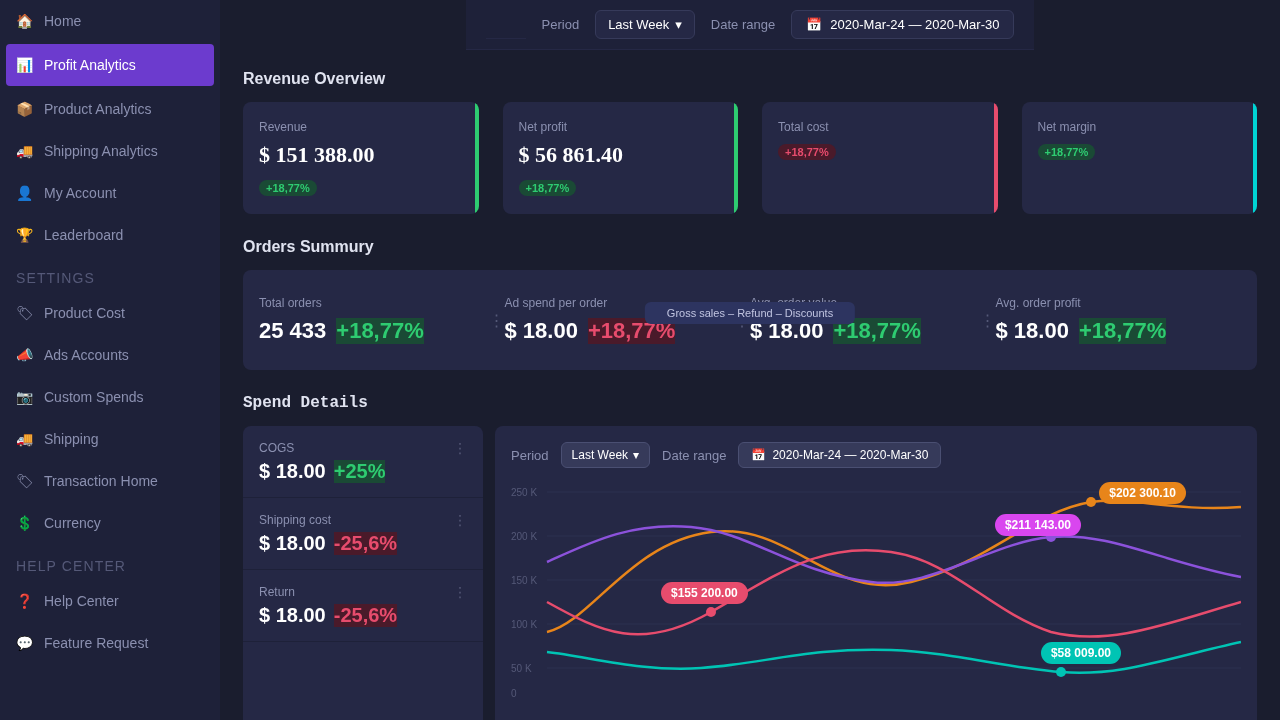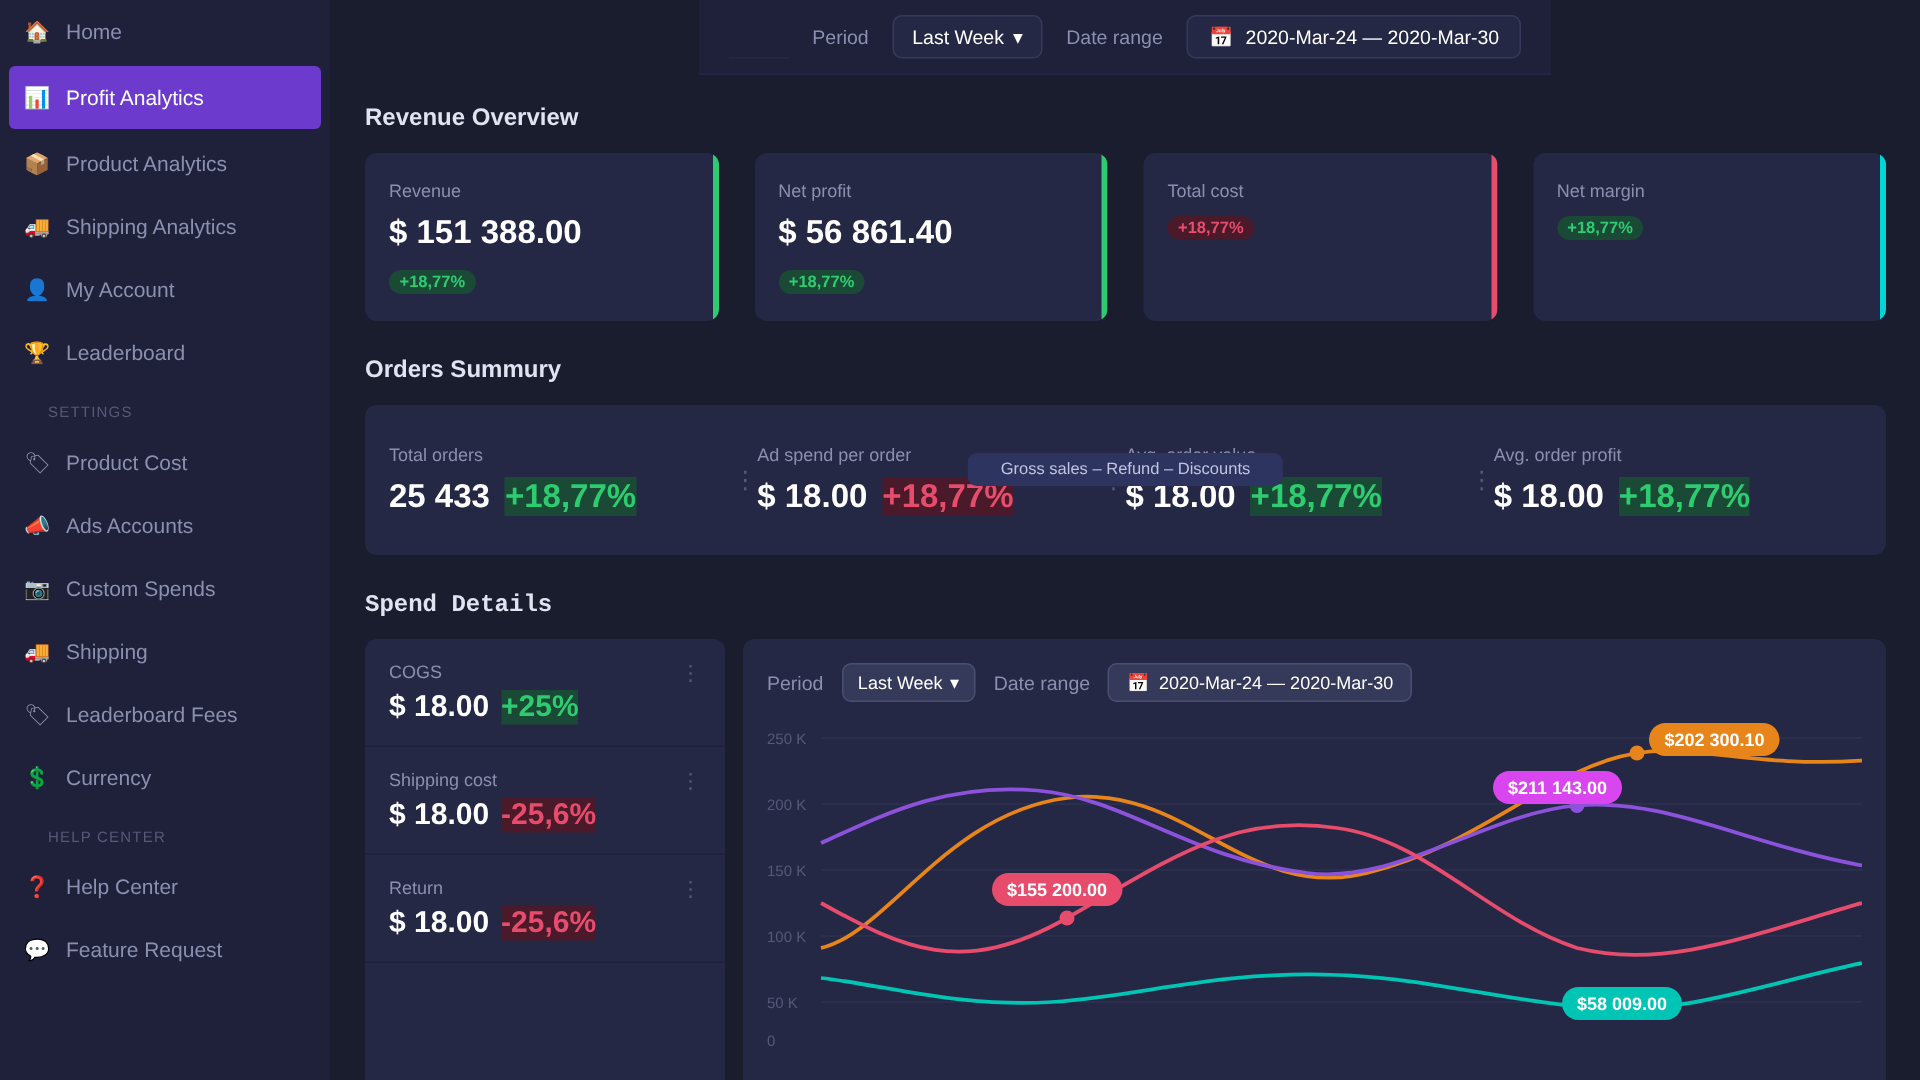--- a/index.html
+++ b/index.html
@@ -42,23 +42,23 @@
     }
     .sidebar-nav-item .icon {
       width: 18px;
       height: 18px;
       display: flex;
       align-items: center;
       justify-content: center;
       flex-shrink: 0;
     }
     .sidebar-section-label {
-      font-size: 10px;
+      font-size: 14px;
       color: #555978;
-      padding: 14px 32px 6px;
+      padding: 14px 16px 6px;
       letter-spacing: 0.08em;
       text-transform: uppercase;
     }
 
     
     .main {
       flex: 1;
       display: flex;
       flex-direction: column;
       overflow-y: auto;
@@ -140,20 +140,21 @@
     .metric-card .card-label {
       font-size: 12px;
       color: #8b90b0;
       margin-bottom: 8px;
     }
     .metric-card .card-value {
       font-size: 22px;
       font-weight: 700;
       color: #fff;
       margin-bottom: 10px;
+      font-family: Liberation Serif, serif;
     }
     .metric-card .card-badge {
       display: inline-block;
       padding: 2px 7px;
       border-radius: 10px;
       font-size: 11px;
       font-weight: 600;
     }
     .badge-green { background: #1a4a35; color: #2ecc71; }
     .badge-red { background: #4a1a2a; color: #e74c6d; }
@@ -345,21 +346,21 @@
       <div class="sidebar-nav-item">
         <span class="icon">📷</span>
     <span>Custom Spends</span>
       </div>
       <div class="sidebar-nav-item">
         <span class="icon">🚚</span>
     <span>Shipping</span>
       </div>
       <div class="sidebar-nav-item">
         <span class="icon">🏷</span>
-    <span>Leaderboard Fees</span>
+    <span>Transaction Home</span>
       </div>
       <div class="sidebar-nav-item">
         <span class="icon">💲</span>
     <span>Currency</span>
       </div>
     </div>
   <div class="sidebar-section-label">HELP CENTER</div>
   <div id="sidebar-help">
       <div class="sidebar-nav-item">
         <span class="icon">❓</span>
@@ -530,20 +531,20 @@
 
             <circle cx="580" cy="20" r="5" fill="#e8851a"></circle>
             <circle cx="540" cy="55" r="5" fill="#8c52db"></circle>
             <circle cx="200" cy="130" r="5" fill="#e74c6d"></circle>
             <circle cx="550" cy="190" r="5" fill="#00c4b4"></circle>
           </svg>
           
           <div class="tooltip-bubble tb-orange" style="right: 55px; top: 0px;">$202 300.10</div>
           <div class="tooltip-bubble tb-purple" style="right: 160px; top: 32px;">$211 143.00</div>
           <div class="tooltip-bubble tb-pink" style="left: 150px; top: 100px;">$155 200.00</div>
-          <div class="tooltip-bubble tb-teal" style="right: 120px; top: 176px;">$58 009.00</div>
+          <div class="tooltip-bubble tb-teal" style="right: 120px; top: 160px;">$58 009.00</div>
         </div>
       </div>
     </div>
 
   <div class="tooltip-popup">Gross sales – Refund – Discounts</div>
     </div>
 </div>
 
 </body></html>

